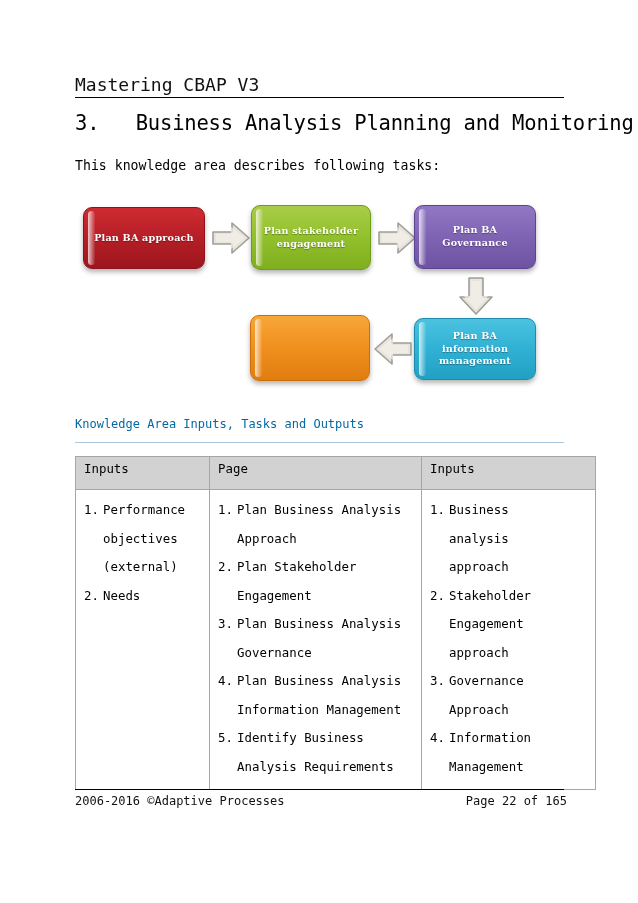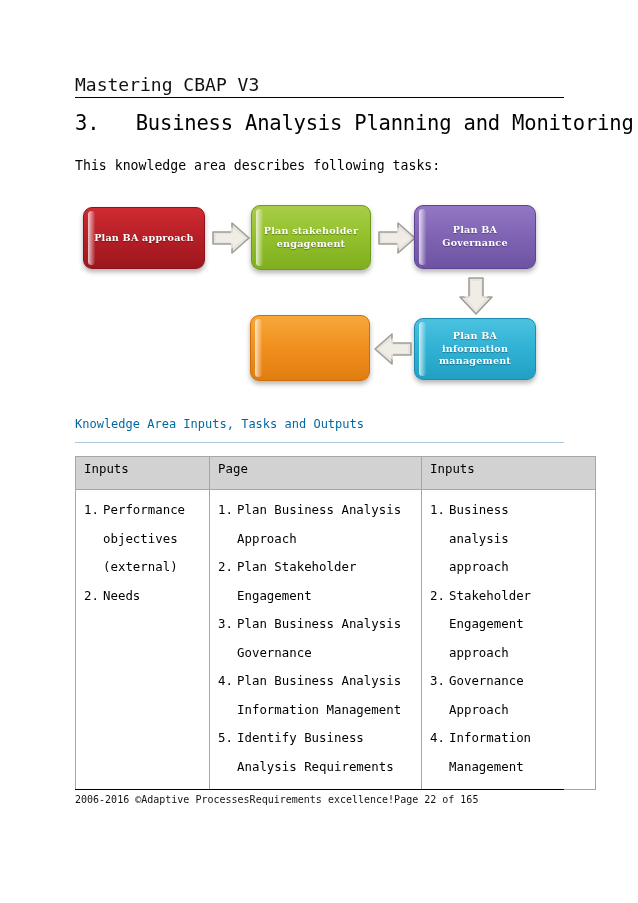--- a/index.html
+++ b/index.html
@@ -200,23 +200,24 @@
     width: 489px;
     height: 1px;
     background: #000;
   }
   .doc-footer {
     position: absolute;
     left: 75px;
     top: 794px;
     width: 492px;
     font-family: "DejaVu Sans Mono", monospace;
-    font-size: 10px;
+    font-size: 12px;
     color: #111;
     display: flex;
+    justify-content: space-between;
     white-space: pre;
   }
 </style>
 </head>
 <body>
 
 <div class="page">
 
   <div class="doc-header">Mastering CBAP V3</div>
   <div class="header-rule"></div>
@@ -359,17 +360,16 @@
             </li>
           </ul>
         </td>
       </tr>
     </tbody>
   </table>
 
   <div class="footer-rule"></div>
   <div class="doc-footer">
     <span>2006-2016 ©Adaptive Processes</span>
-    <span>Requirements excellence!</span>
     <span>Page 22 of 165</span>
   </div>
 
 </div>
 
 </body></html>

